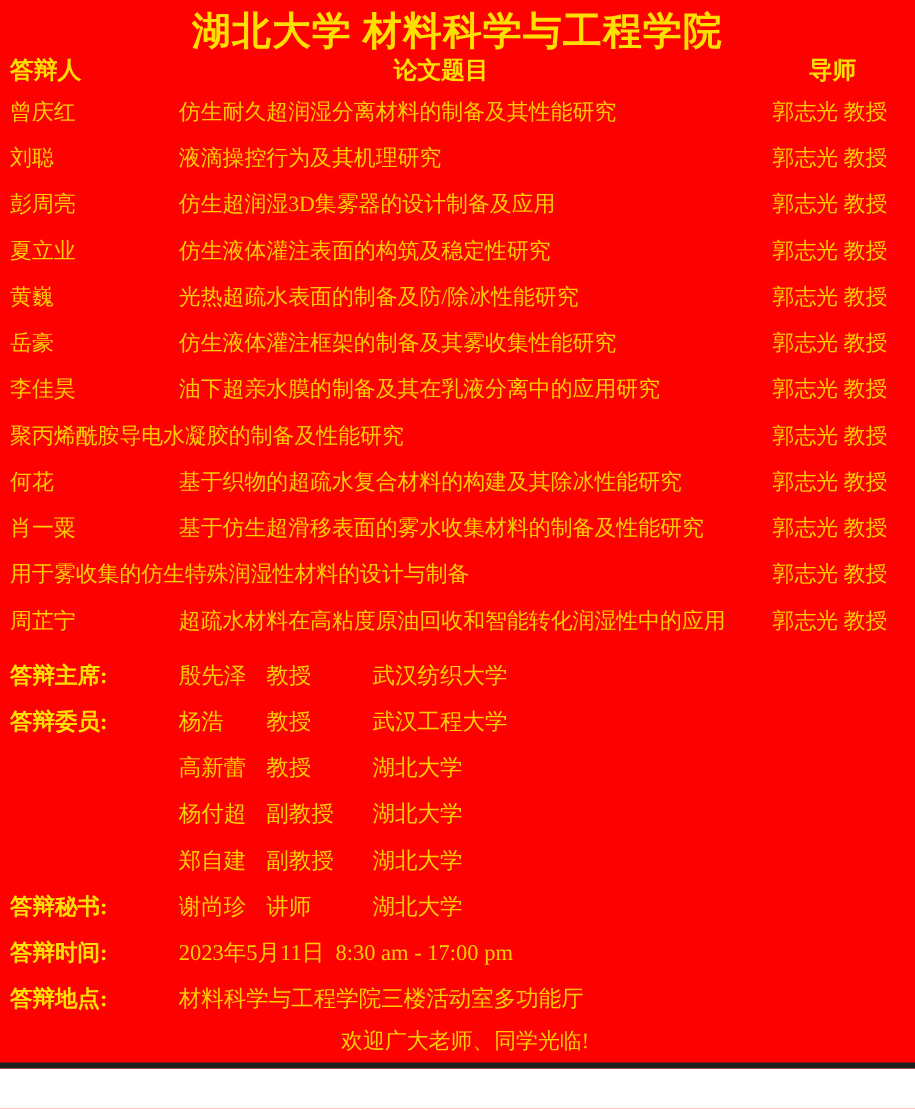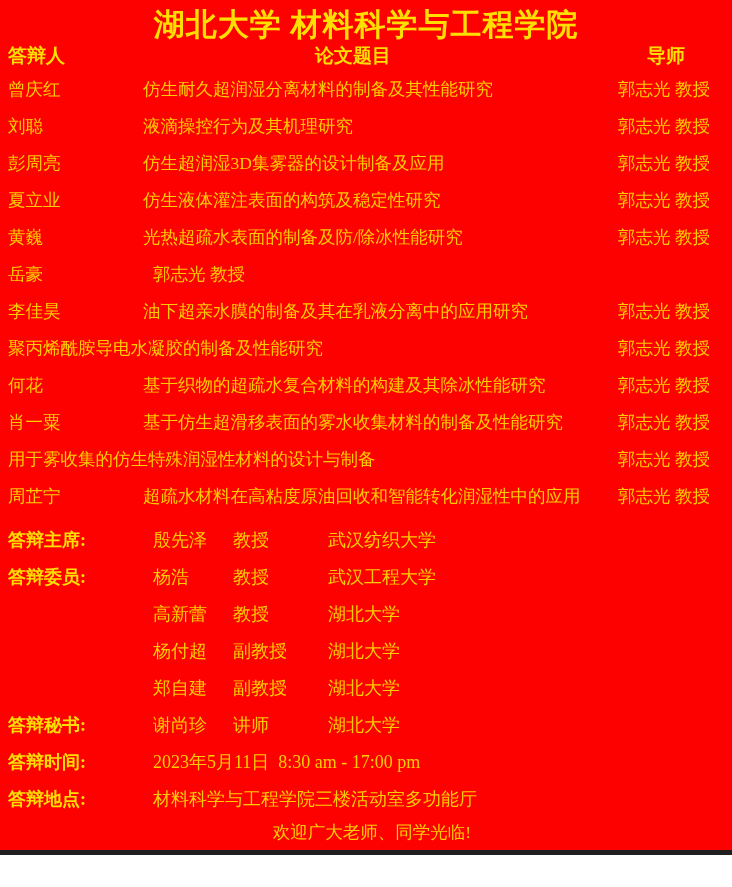--- a/index.html
+++ b/index.html
@@ -25,21 +25,21 @@
     padding:0 18px 0 8px; color:var(--gold); font-size:17.5px;
   }
   .hdr { height:34px; font-size:19px; font-weight:bold; color:var(--gold_bright); }
   .c-name { width:135px; flex:none; }
   .c-title { flex:1; }
   .c-advisor { width:96px; flex:none; white-space:nowrap;margin-left:10px; }
   .hdr .c-title { text-align:center; margin-right:45px; }
   .hdr .c-advisor { text-align:center; }
   .info-row {
     display:flex; align-items:center; height:37px;
-    padding-left:8px; color:var(--gold); font-size:18px;gap:10px;
+    padding-left:8px; color:var(--gold); font-size:18px;
   }
   .i-label { width:135px; flex:none; font-weight:bold; color:var(--gold_bright); }
   .i-name { width:70px; flex:none; }
   .i-title { width:85px; flex:none; }
   .i-univ { flex:1;font-family:Liberation Mono, monospace; }
   .i-value { white-space:pre; }
   .welcome-row {
     height:30px; display:flex; align-items:center; justify-content:center;
     color:var(--gold); font-size:17.5px;margin-left:12px;
   }
@@ -83,20 +83,21 @@
     <span class="c-title">仿生液体灌注表面的构筑及稳定性研究</span>
     <span class="c-advisor">郭志光 教授</span>
   </div>
   <div class="row">
     <span class="c-name">黄巍</span>
     <span class="c-title">光热超疏水表面的制备及防/除冰性能研究</span>
     <span class="c-advisor">郭志光 教授</span>
   </div>
   <div class="row">
     <span class="c-name">岳豪</span>
+    <span class="c-title">仿生液体灌注框架的制备及其雾收集性能研究</span>
     <span class="c-advisor">郭志光 教授</span>
   </div>
   <div class="row">
     <span class="c-name">李佳昊</span>
     <span class="c-title">油下超亲水膜的制备及其在乳液分离中的应用研究</span>
     <span class="c-advisor">郭志光 教授</span>
   </div>
   <div class="row">
     <span class="c-title">聚丙烯酰胺导电水凝胶的制备及性能研究</span>
     <span class="c-advisor">郭志光 教授</span>

